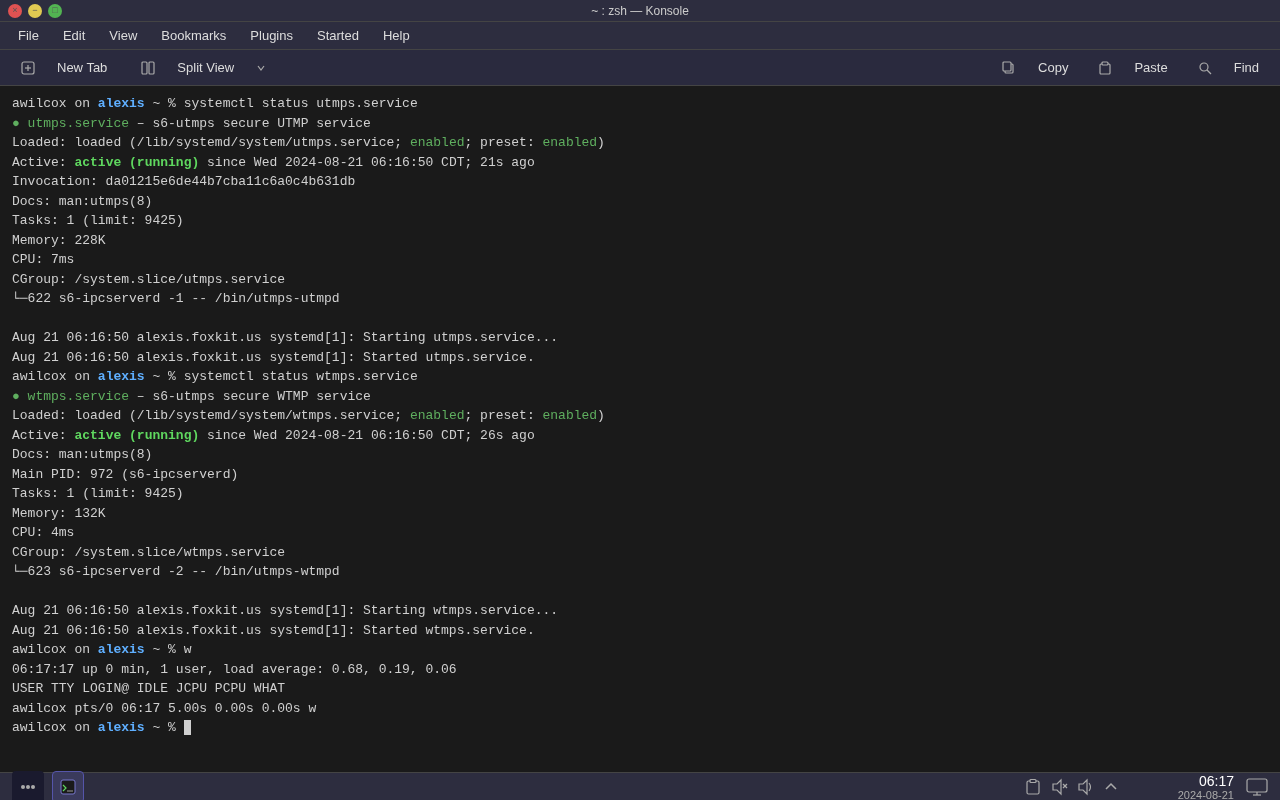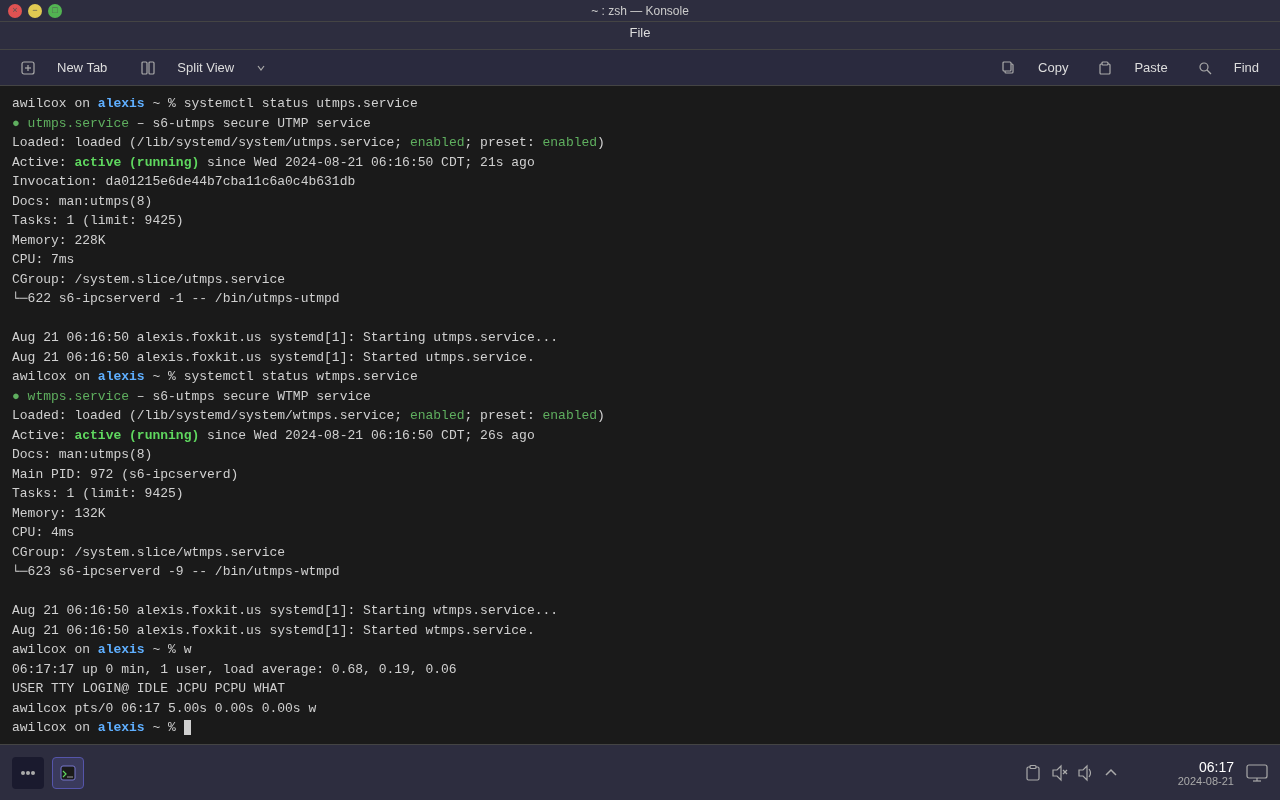--- a/index.html
+++ b/index.html
@@ -53,21 +53,20 @@
 
     
     #menubar {
       background: #2d2d3f;
       height: 28px;
       display: flex;
       align-items: center;
       padding: 0 8px;
       border-bottom: 1px solid #444;
       gap: 4px;
-      flex-direction: column;
     }
     .menu-item {
       color: #ddd;
       font-size: 13px;
       font-family: sans-serif;
       padding: 3px 10px;
       border-radius: 3px;
       cursor: pointer;
     }
 
@@ -116,21 +115,21 @@
     .t-dot-green { color: #5faf5f; }
     .t-user { color: #d0d0d0; }
     .t-host { color: #5fafff; font-weight: bold; }
     .t-service { color: #5faf5f; }
     .t-enabled { color: #5faf5f; }
     .t-active { color: #5fd75f; font-weight: bold; }
 
     
     #taskbar {
       background: #2d2d3f;
-      height: 56px;
+      height: 28px;
       display: flex;
       align-items: center;
       justify-content: space-between;
       padding: 0 12px;
       border-top: 1px solid #444;
     }
     #taskbar-left {
       display: flex;
       align-items: center;
       gap: 8px;
@@ -271,21 +270,21 @@
   </div>
   <div>
     <span class="t-white">   Active: </span><span class="t-active">active (running)</span><span class="t-white"> since Wed 2024-08-21 06:16:50 CDT; 26s ago</span>
   </div>
   <div><span class="t-white">       Docs: man:utmps(8)</span></div>
   <div><span class="t-white">   Main PID: 972 (s6-ipcserverd)</span></div>
   <div><span class="t-white">      Tasks: 1 (limit: 9425)</span></div>
   <div><span class="t-white">     Memory: 132K</span></div>
   <div><span class="t-white">        CPU: 4ms</span></div>
   <div><span class="t-white">     CGroup: /system.slice/wtmps.service</span></div>
-  <div><span class="t-white">             └─623 s6-ipcserverd -9 -- /bin/utmps-wtmpd</span></div>
+  <div><span class="t-white">             └─623 s6-ipcserverd -2 -- /bin/utmps-wtmpd</span></div>
   <div>&nbsp;</div>
   <div><span class="t-white">Aug 21 06:16:50 alexis.foxkit.us systemd[1]: Starting wtmps.service...</span></div>
   <div><span class="t-white">Aug 21 06:16:50 alexis.foxkit.us systemd[1]: Started wtmps.service.</span></div>
 
   <div>
     <span class="t-user">awilcox</span><span class="t-white"> on </span><span class="t-host">alexis</span><span class="t-white"> ~ % </span><span class="t-white">w</span>
   </div>
   <div><span class="t-white"> 06:17:17 up 0 min,  1 user,  load average: 0.68, 0.19, 0.06</span></div>
   <div><span class="t-white">USER     TTY          LOGIN@   IDLE   JCPU   PCPU WHAT</span></div>
   <div><span class="t-white">awilcox  pts/0        06:17    5.00s  0.00s  0.00s w</span></div>

